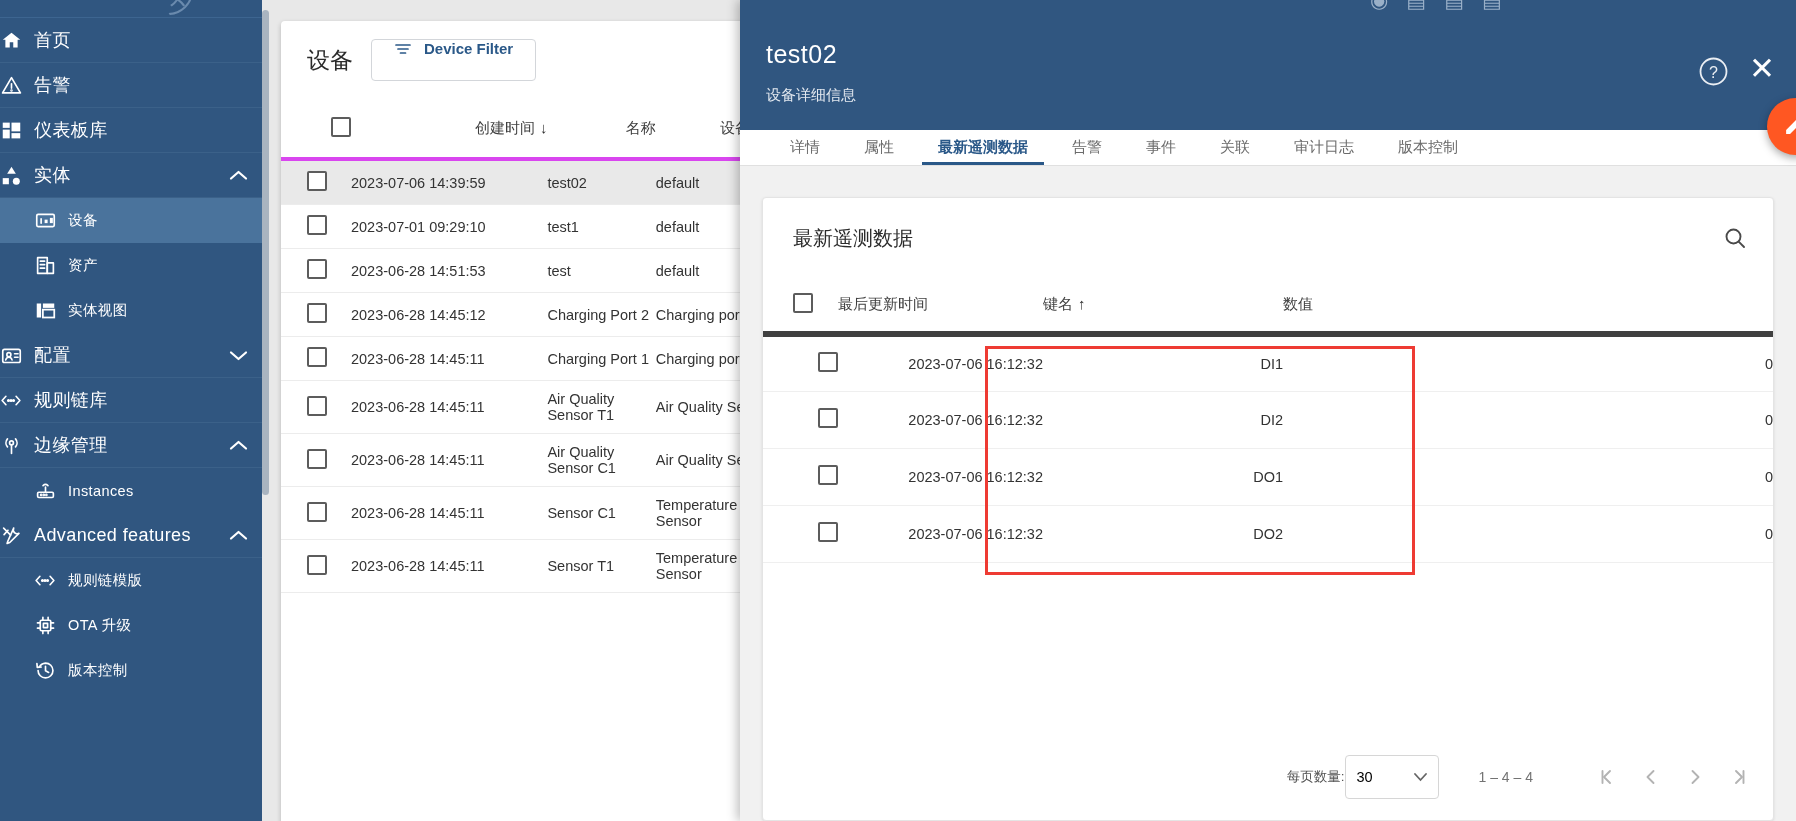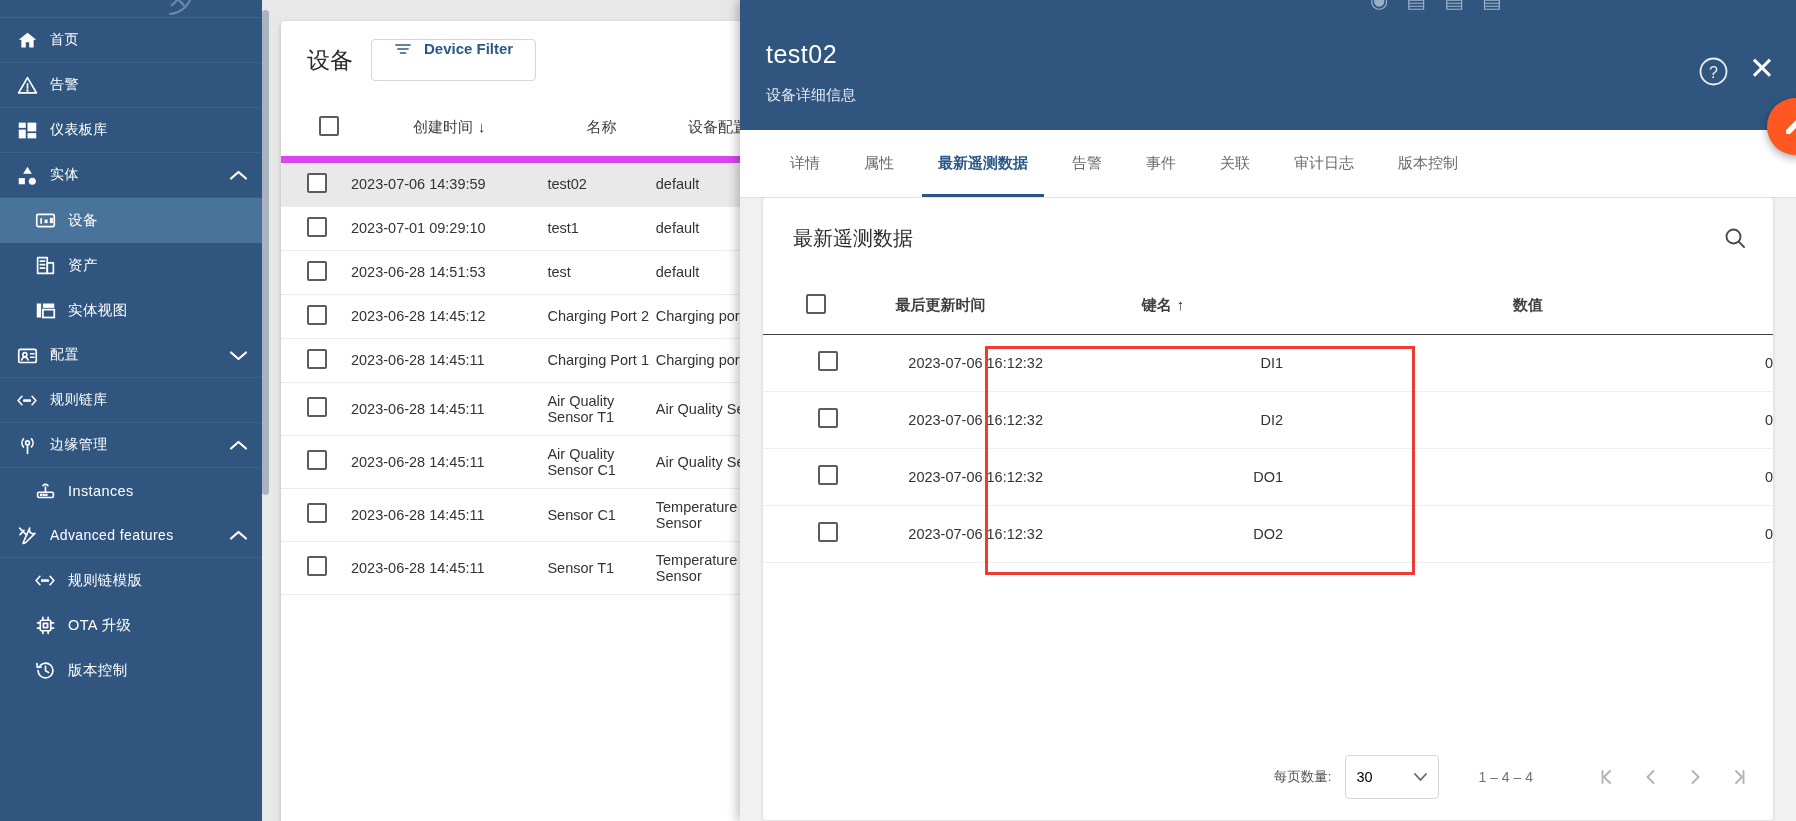--- a/index.html
+++ b/index.html
@@ -15,23 +15,23 @@
   #sidebar {
     position:absolute; left:0; top:0; width:262px; height:821px;
     background:#305680; color:#ffffff; overflow:hidden;
   }
   .nav-top-strip{ height:18px; background:#305680; border-bottom:1px solid #3d6590; position:relative; }
   .nav-top-strip .ghost{
     position:absolute; left:168px; top:-14px; font-size:26px; color:#7e9cbd; opacity:.75;
   }
   .nav-item{
     position:relative; display:flex; align-items:center;
-    height:45px; padding-left:16px; cursor:pointer;
+    height:45px; cursor:pointer;
     border-bottom:1px solid #3b6189;
-    font-size:14px; letter-spacing:.4px; white-space:nowrap;
+    font-size:18px; letter-spacing:.4px; white-space:nowrap;
   }
   .nav-item.sub{ padding-left:34px; font-size:14.5px; border-bottom:none; }
   .nav-item.active{ background:#4a739c; }
   .nav-item .ic{
     width:22px; height:22px; margin-right:12px; flex:0 0 22px;
     display:flex; align-items:center; justify-content:center;
   }
   .nav-item .ic svg{ display:block; }
   .nav-item .lbl{ flex:1; }
   .nav-item .chev{
@@ -53,22 +53,22 @@
   .list-title{ font-size:23px; color:#2b2b2b; margin-right:18px; white-space:nowrap;}
   .filter-btn{
     display:flex; align-items:flex-start; gap:12px;
     height:42px; padding:0 22px;
     border:1px solid #d3d6da; border-radius:4px; background:#fff;
     color:#2a5888; font-size:15px; font-weight:bold; cursor:pointer;
     white-space:nowrap;
   }
   .dev-table{ width:100%; border-collapse:collapse; table-layout:fixed; }
   .dev-table th{
-    font-weight:normal; font-size:15px; color:#3f3f3f; text-align:center;
-    height:60px; vertical-align:middle; border-bottom:7px solid #d946ef;
+    font-weight:normal; font-size:15px; color:#3f3f3f; text-align:right;
+    height:60px; vertical-align:middle; border-bottom:4px solid #d946ef;
   }
   .dev-table td{
     font-size:14.5px; color:#333; text-align:left;
     border-bottom:1px solid #ececec; vertical-align:middle;
     padding-top:10px; padding-bottom:10px;
   }
   .dev-table tr.sel td{ background:#e9e9e9; }
   .col-cb{ width:62px; padding-left:26px; }
   .col-ct{ width:174px; }
   .col-nm{ width:96px; }
@@ -100,21 +100,21 @@
     position:absolute; right:19px; top:54px; width:30px; height:30px; cursor:pointer;
     font-size:31px; line-height:30px; color:#fff; text-align:center;
   }
   .fab{
     position:absolute; right:-28px; top:98px;
     width:57px; height:57px; border-radius:50%;
     background:#ff5722; box-shadow:0 3px 8px rgba(0,0,0,.35);
     display:flex; align-items:center; justify-content:center; cursor:pointer; z-index:6;
   }
   .dt-tabs{
-    height:68px; background:#fff; display:flex; align-items:stretch;
+    height:36px; background:#fff; display:flex; align-items:stretch;
     padding-left:28px; border-bottom:1px solid #e0e0e0;
   }
   .tab{
     display:flex; align-items:center; justify-content:center;
     padding:0 22px; font-size:15px; color:#6b6b6b; cursor:pointer;
     position:relative; white-space:nowrap;
   }
   .tab.active{ color:#2a5888; font-weight:bold; }
   .tab.active::after{
     content:""; position:absolute; left:6px; right:6px; bottom:0; height:3px; background:#2a5888;
@@ -125,42 +125,42 @@
     background:#fff; border-radius:4px; border:1px solid #e4e4e4;
     box-shadow:0 1px 3px rgba(0,0,0,.10);
     height:624px; position:relative; overflow:hidden;
   }
   .panel-head{ position:relative; height:80px; }
   .panel-title{ position:absolute; left:30px; top:27px; font-size:20px; color:#2b2b2b; }
   .panel-search{ position:absolute; right:26px; top:28px; cursor:pointer; }
 
   .tm-table{ width:100%; border-collapse:collapse; table-layout:fixed; }
   .tm-table th{
-    font-weight:bold; font-size:15px; color:#3f3f3f; text-align:center;
-    height:56px; border-bottom:1px solid #404040; vertical-align:middle;
+    font-weight:normal; font-size:15px; color:#3f3f3f; text-align:left;
+    height:56px; border-bottom:6px solid #404040; vertical-align:middle;
   }
   .tm-table td{
     font-size:14.5px; color:#333; height:57px; border-bottom:1px solid #efefef;
     vertical-align:middle; text-align:right;
   }
   .tcol-cb{ width:75px; padding-left:30px; }
   .tcol-ts{ width:205px; }
   .tcol-key{ width:240px; }
   .tcol-val{ width:auto; }
 
   .redbox{
     position:absolute; left:222px; top:148px; width:430px; height:229px;
     border:3px solid #ee3b33; pointer-events:none; z-index:4;
   }
 
   .pager{
     position:absolute; left:0; right:0; bottom:0; height:86px;
     display:flex; align-items:center; justify-content:flex-end; padding-right:12px; gap:0;
   }
-  .pg-label{ font-size:13.5px; color:#555; margin-right:13px; }
+  .pg-label{ font-size:13.5px; color:#555; }
   .pg-select{
     width:94px; height:44px; border:1px solid #d6d6d6; border-radius:4px;
     display:flex; align-items:center; justify-content:space-between;
     padding:0 11px; font-size:14.5px; color:#000000; cursor:pointer; margin-right:40px;
   }
   .pg-range{ font-size:14px; color:#737373; margin-right:52px; white-space:nowrap; }
   .pg-btn{
     width:44px; height:44px; display:flex; align-items:center; justify-content:center;
     color:#b3b3b3; cursor:pointer;
   }

